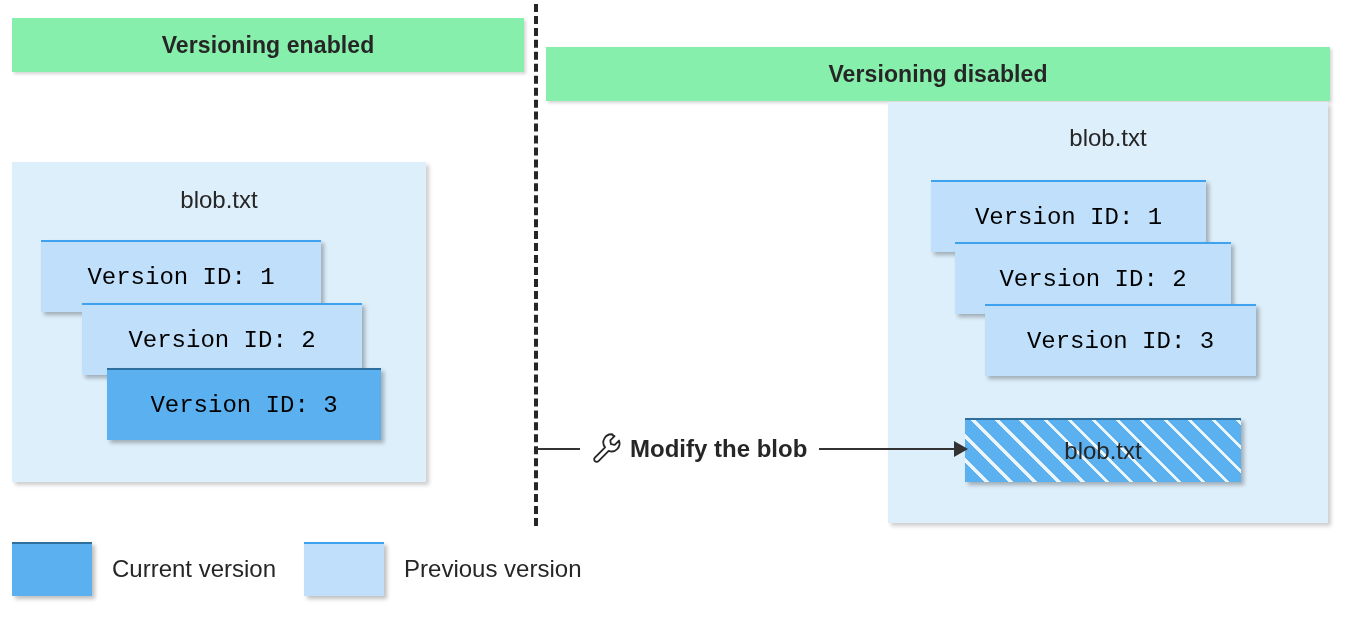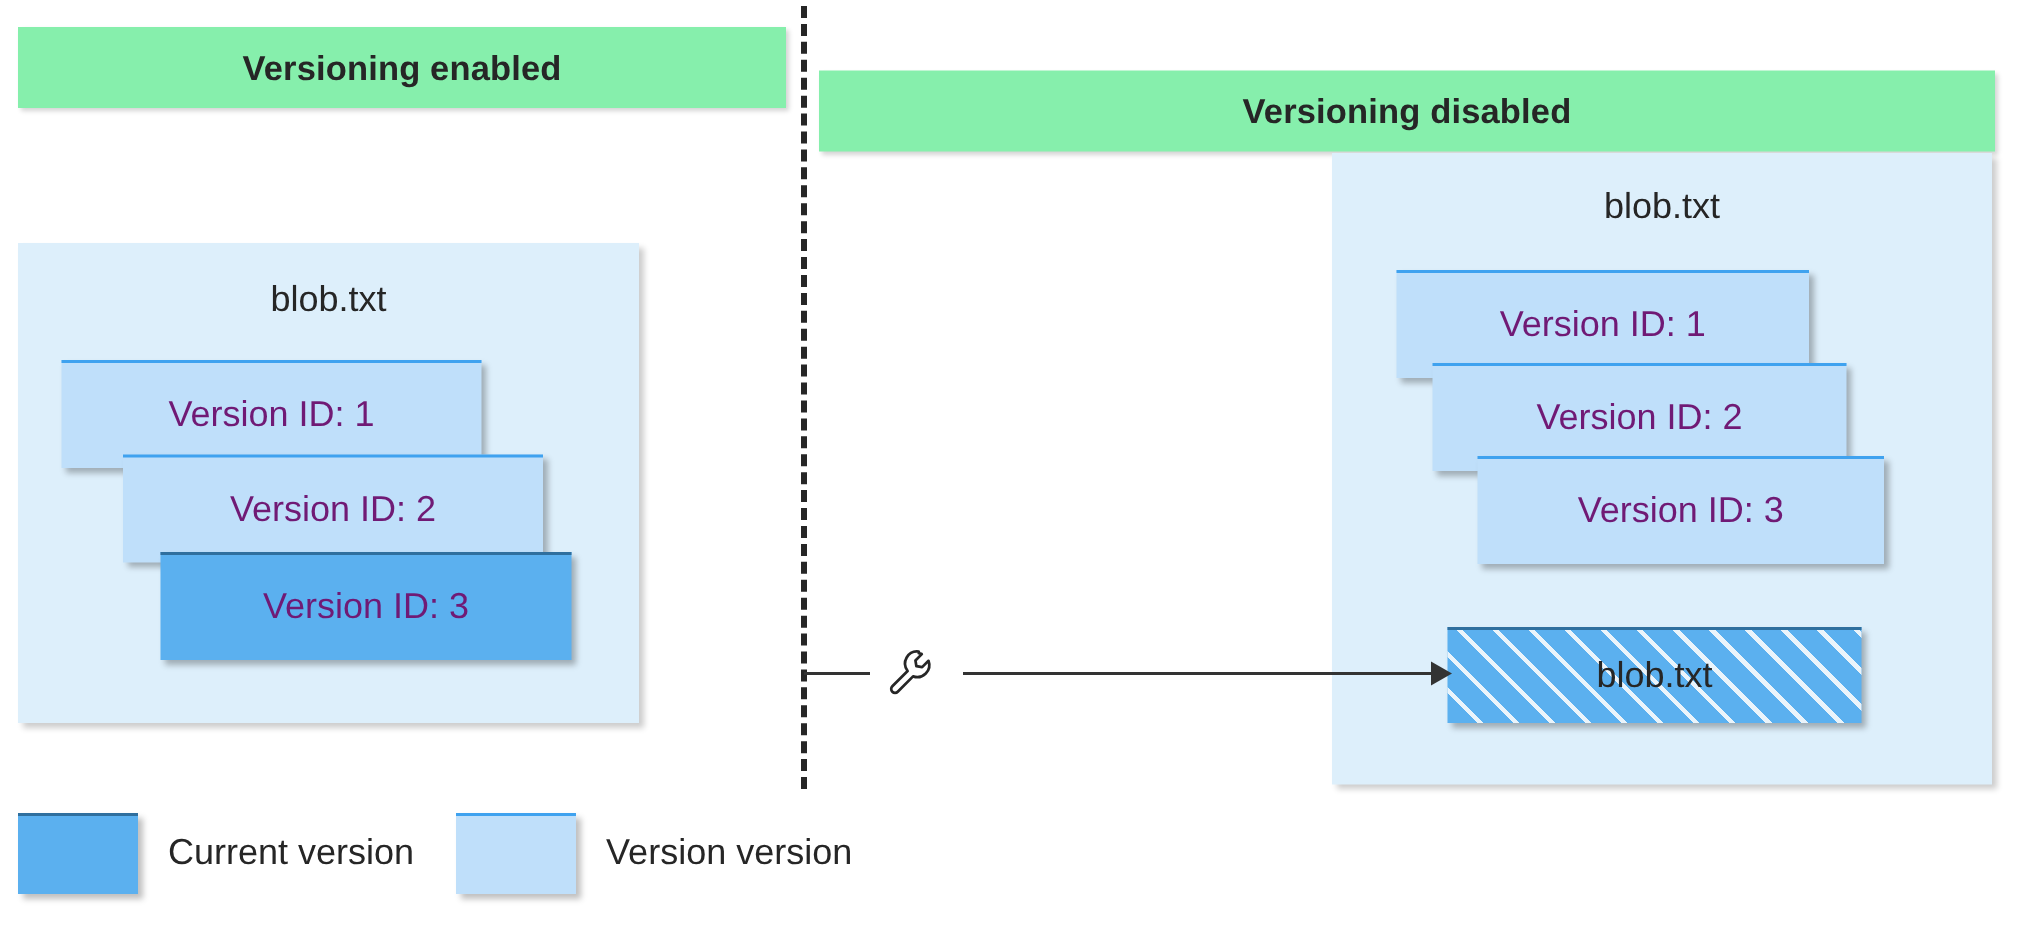--- a/index.html
+++ b/index.html
@@ -66,22 +66,23 @@
   #container-left  .container-title { top: 24px; }
   #container-right .container-title { top: 22px; }
 
   
   .version-card {
     position: absolute;
     display: flex;
     align-items: center;
     justify-content: center;
     font-size: 24px;
-    color: #701a75;
+    color: #000000;
     box-shadow: 3px 3px 4px rgba(0,0,0,0.28);
+    font-family: Liberation Mono, monospace;
   }
   .version-card.previous {
     background: #bfdffa;
     border-top: 2px solid #3fa2ef;
   }
   .version-card.current {
     background: #5bb0ef;
     border-top: 2px solid #2f6f9e;
   }
 
@@ -266,39 +267,40 @@
 
   <div id="modify-group">
     <div class="lead-line"></div>
 
     <span class="wrench-icon">
       <svg width="34" height="34" viewBox="0 0 32 32" aria-hidden="true">
         <path d="M21.2 4.1a7.6 7.6 0 0 0-7.0 12.2L4.6 25.9a2.4 2.4 0 0 0 0 3.4 2.4 2.4 0 0 0 3.4 0l9.6-9.6a7.6 7.6 0 0 0 9.7-9.8l-4.0 4.0-3.6-0.6-0.6-3.6 4.0-4.0a7.6 7.6 0 0 0-1.9-0.6z" fill="none" stroke="#262626" stroke-width="1.7" stroke-linejoin="round"></path>
       </svg>
     </span>
 
+    <span id="modify-label">Modify the blob</span>
 
     <span class="arrow-wrap">
       <span class="arrow-line"></span>
       <span class="arrow-head"></span>
     </span>
   </div>
 
   <div id="legend">
 
     <div class="legend-item">
       <span class="legend-swatch current"></span>
       <span class="legend-label">Current version</span>
     </div>
 
     <span id="legend-gap-1"></span>
 
     <div class="legend-item">
       <span class="legend-swatch previous"></span>
-      <span class="legend-label">Version version</span>
+      <span class="legend-label">Previous version</span>
     </div>
 
     <span id="legend-gap-2"></span>
 
 
   </div>
 
 </div>
 
 </body></html>

